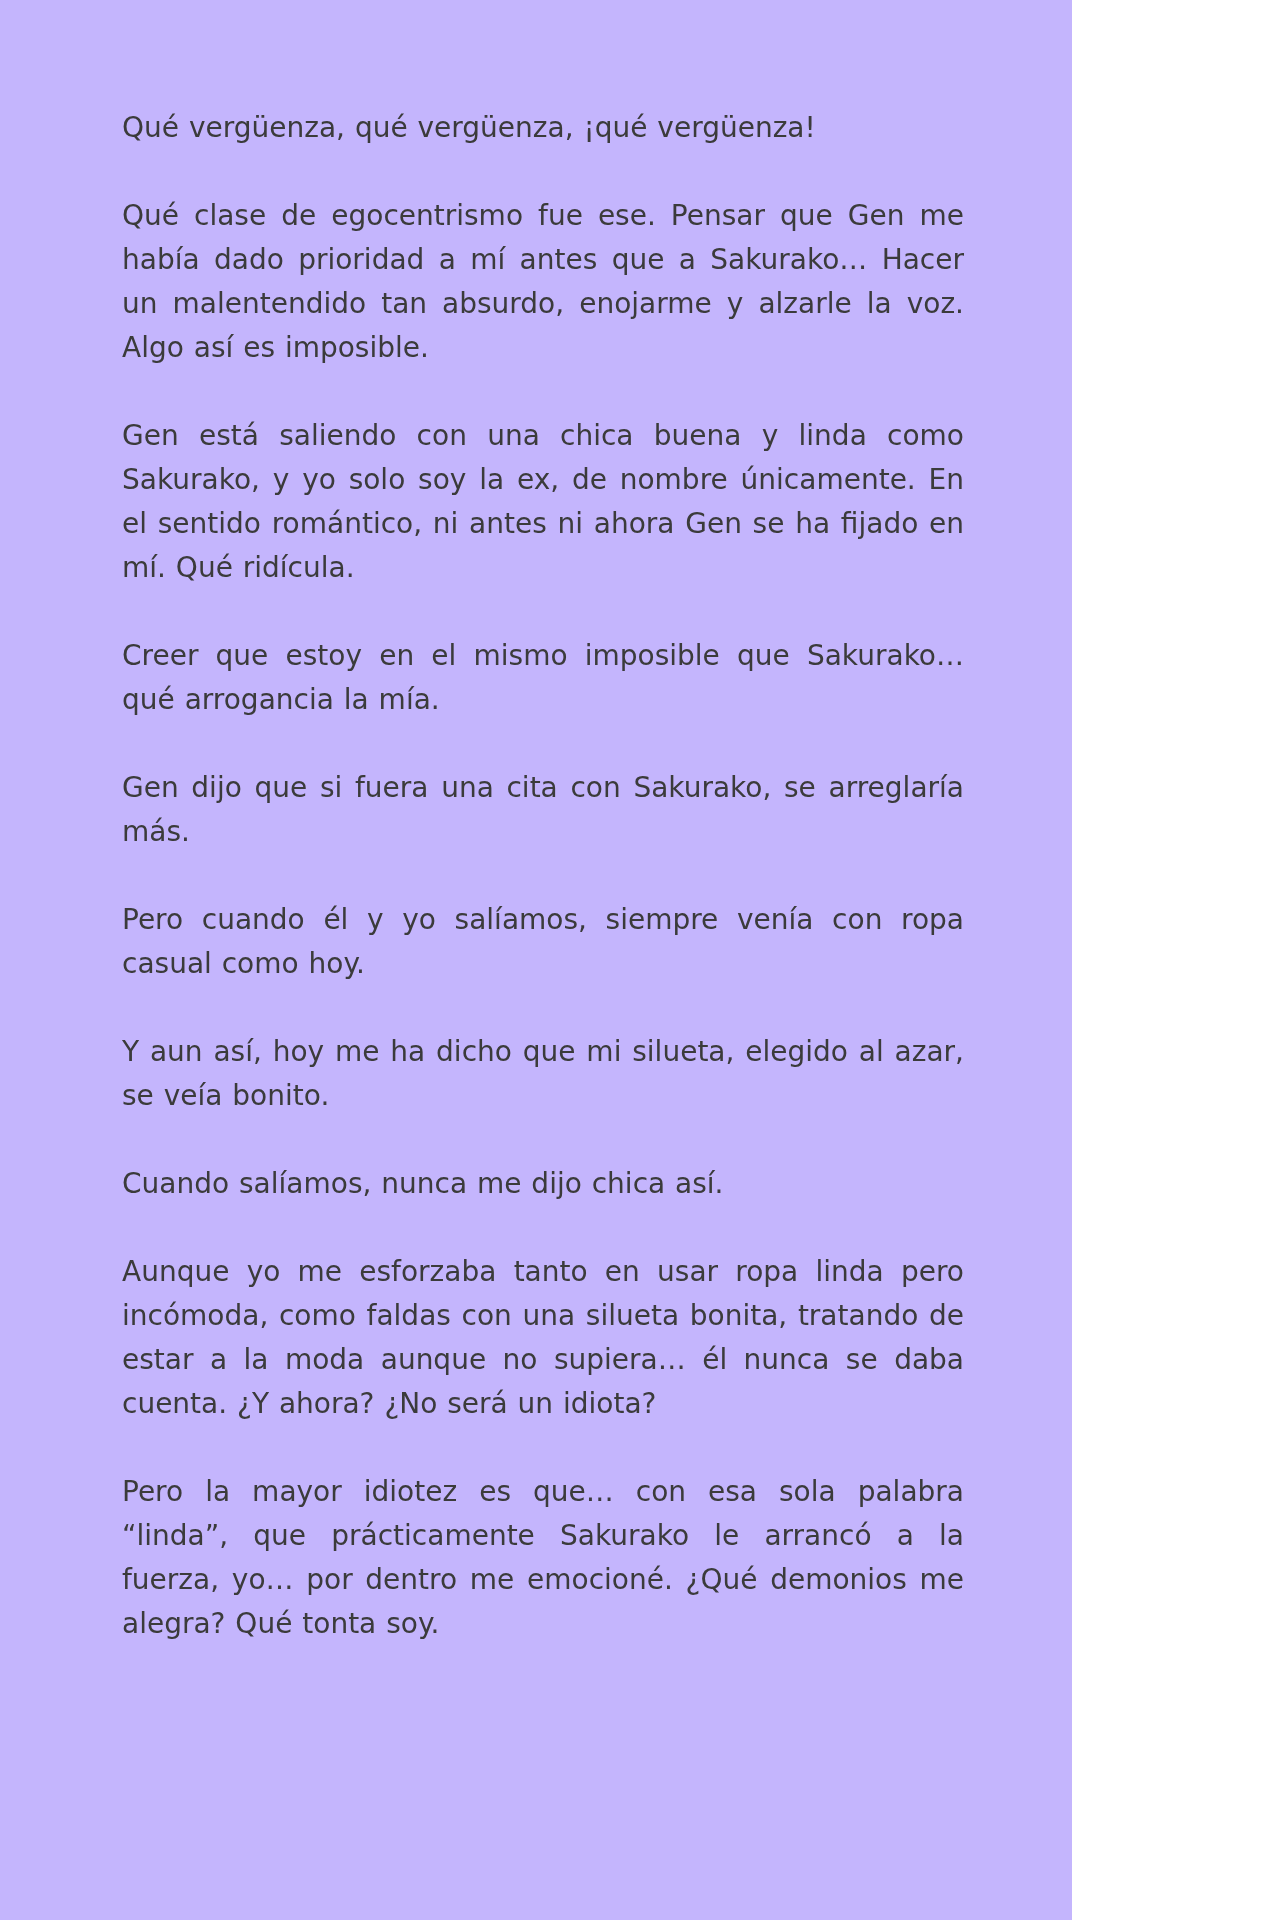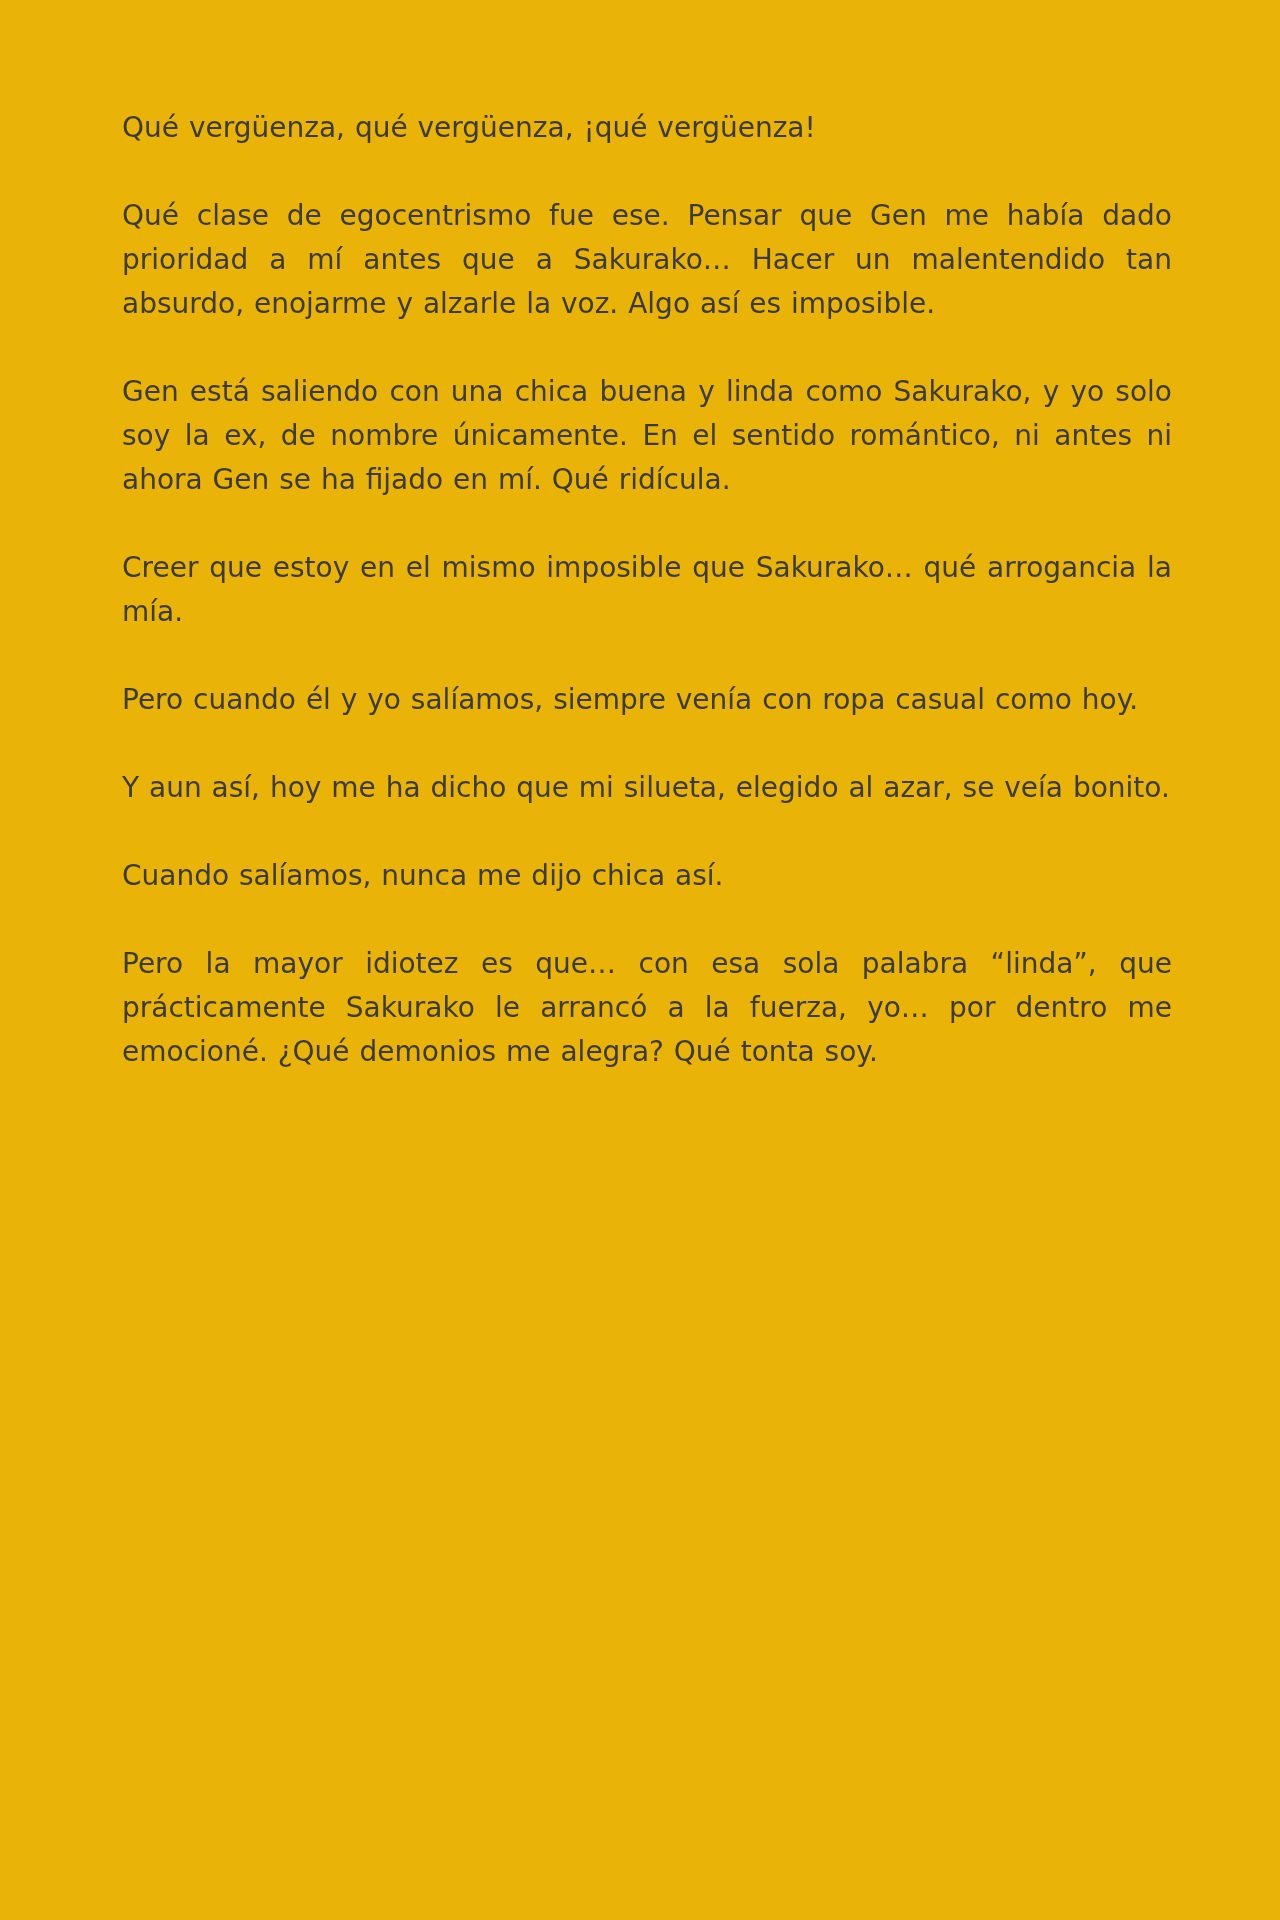--- a/index.html
+++ b/index.html
@@ -8,39 +8,41 @@
     background: #ffffff;
   }
   body {
     width: 1280px;
     height: 1920px;
     overflow: hidden;
     font-family: "DejaVu Sans", sans-serif;
   }
   .page {
     box-sizing: border-box;
-    width: 1280px;
+    width: 1072px;
     height: 1920px;
     padding: 106px 108px 0 122px;
-    background: #eab308;
+    background: #c4b5fd;
   }
   .page p {
     margin: 0 0 44px 0;
     font-size: 28px;
     line-height: 44px;
     color: #3b3b3b;
     text-align: justify;
     word-spacing: 1px;
   }
 </style>
 </head>
 <body>
 
 <div class="page">
   <p>Qué vergüenza, qué vergüenza, ¡qué vergüenza!</p>
   <p>Qué clase de egocentrismo fue ese. Pensar que Gen me había dado prioridad a mí antes que a Sakurako… Hacer un malentendido tan absurdo, enojarme y alzarle la voz. Algo así es imposible.</p>
   <p>Gen está saliendo con una chica buena y linda como Sakurako, y yo solo soy la ex, de nombre únicamente. En el sentido romántico, ni antes ni ahora Gen se ha fijado en mí. Qué ridícula.</p>
   <p>Creer que estoy en el mismo imposible que Sakurako… qué arrogancia la mía.</p>
+  <p>Gen dijo que si fuera una cita con Sakurako, se arreglaría más.</p>
   <p>Pero cuando él y yo salíamos, siempre venía con ropa casual como hoy.</p>
   <p>Y aun así, hoy me ha dicho que mi silueta, elegido al azar, se veía bonito.</p>
   <p>Cuando salíamos, nunca me dijo chica así.</p>
+  <p>Aunque yo me esforzaba tanto en usar ropa linda pero incómoda, como faldas con una silueta bonita, tratando de estar a la moda aunque no supiera… él nunca se daba cuenta. ¿Y ahora? ¿No será un idiota?</p>
   <p>Pero la mayor idiotez es que… con esa sola palabra “linda”, que prácticamente Sakurako le arrancó a la fuerza, yo… por dentro me emocioné. ¿Qué demonios me alegra? Qué tonta soy.</p>
 </div>
 
 </body></html>

